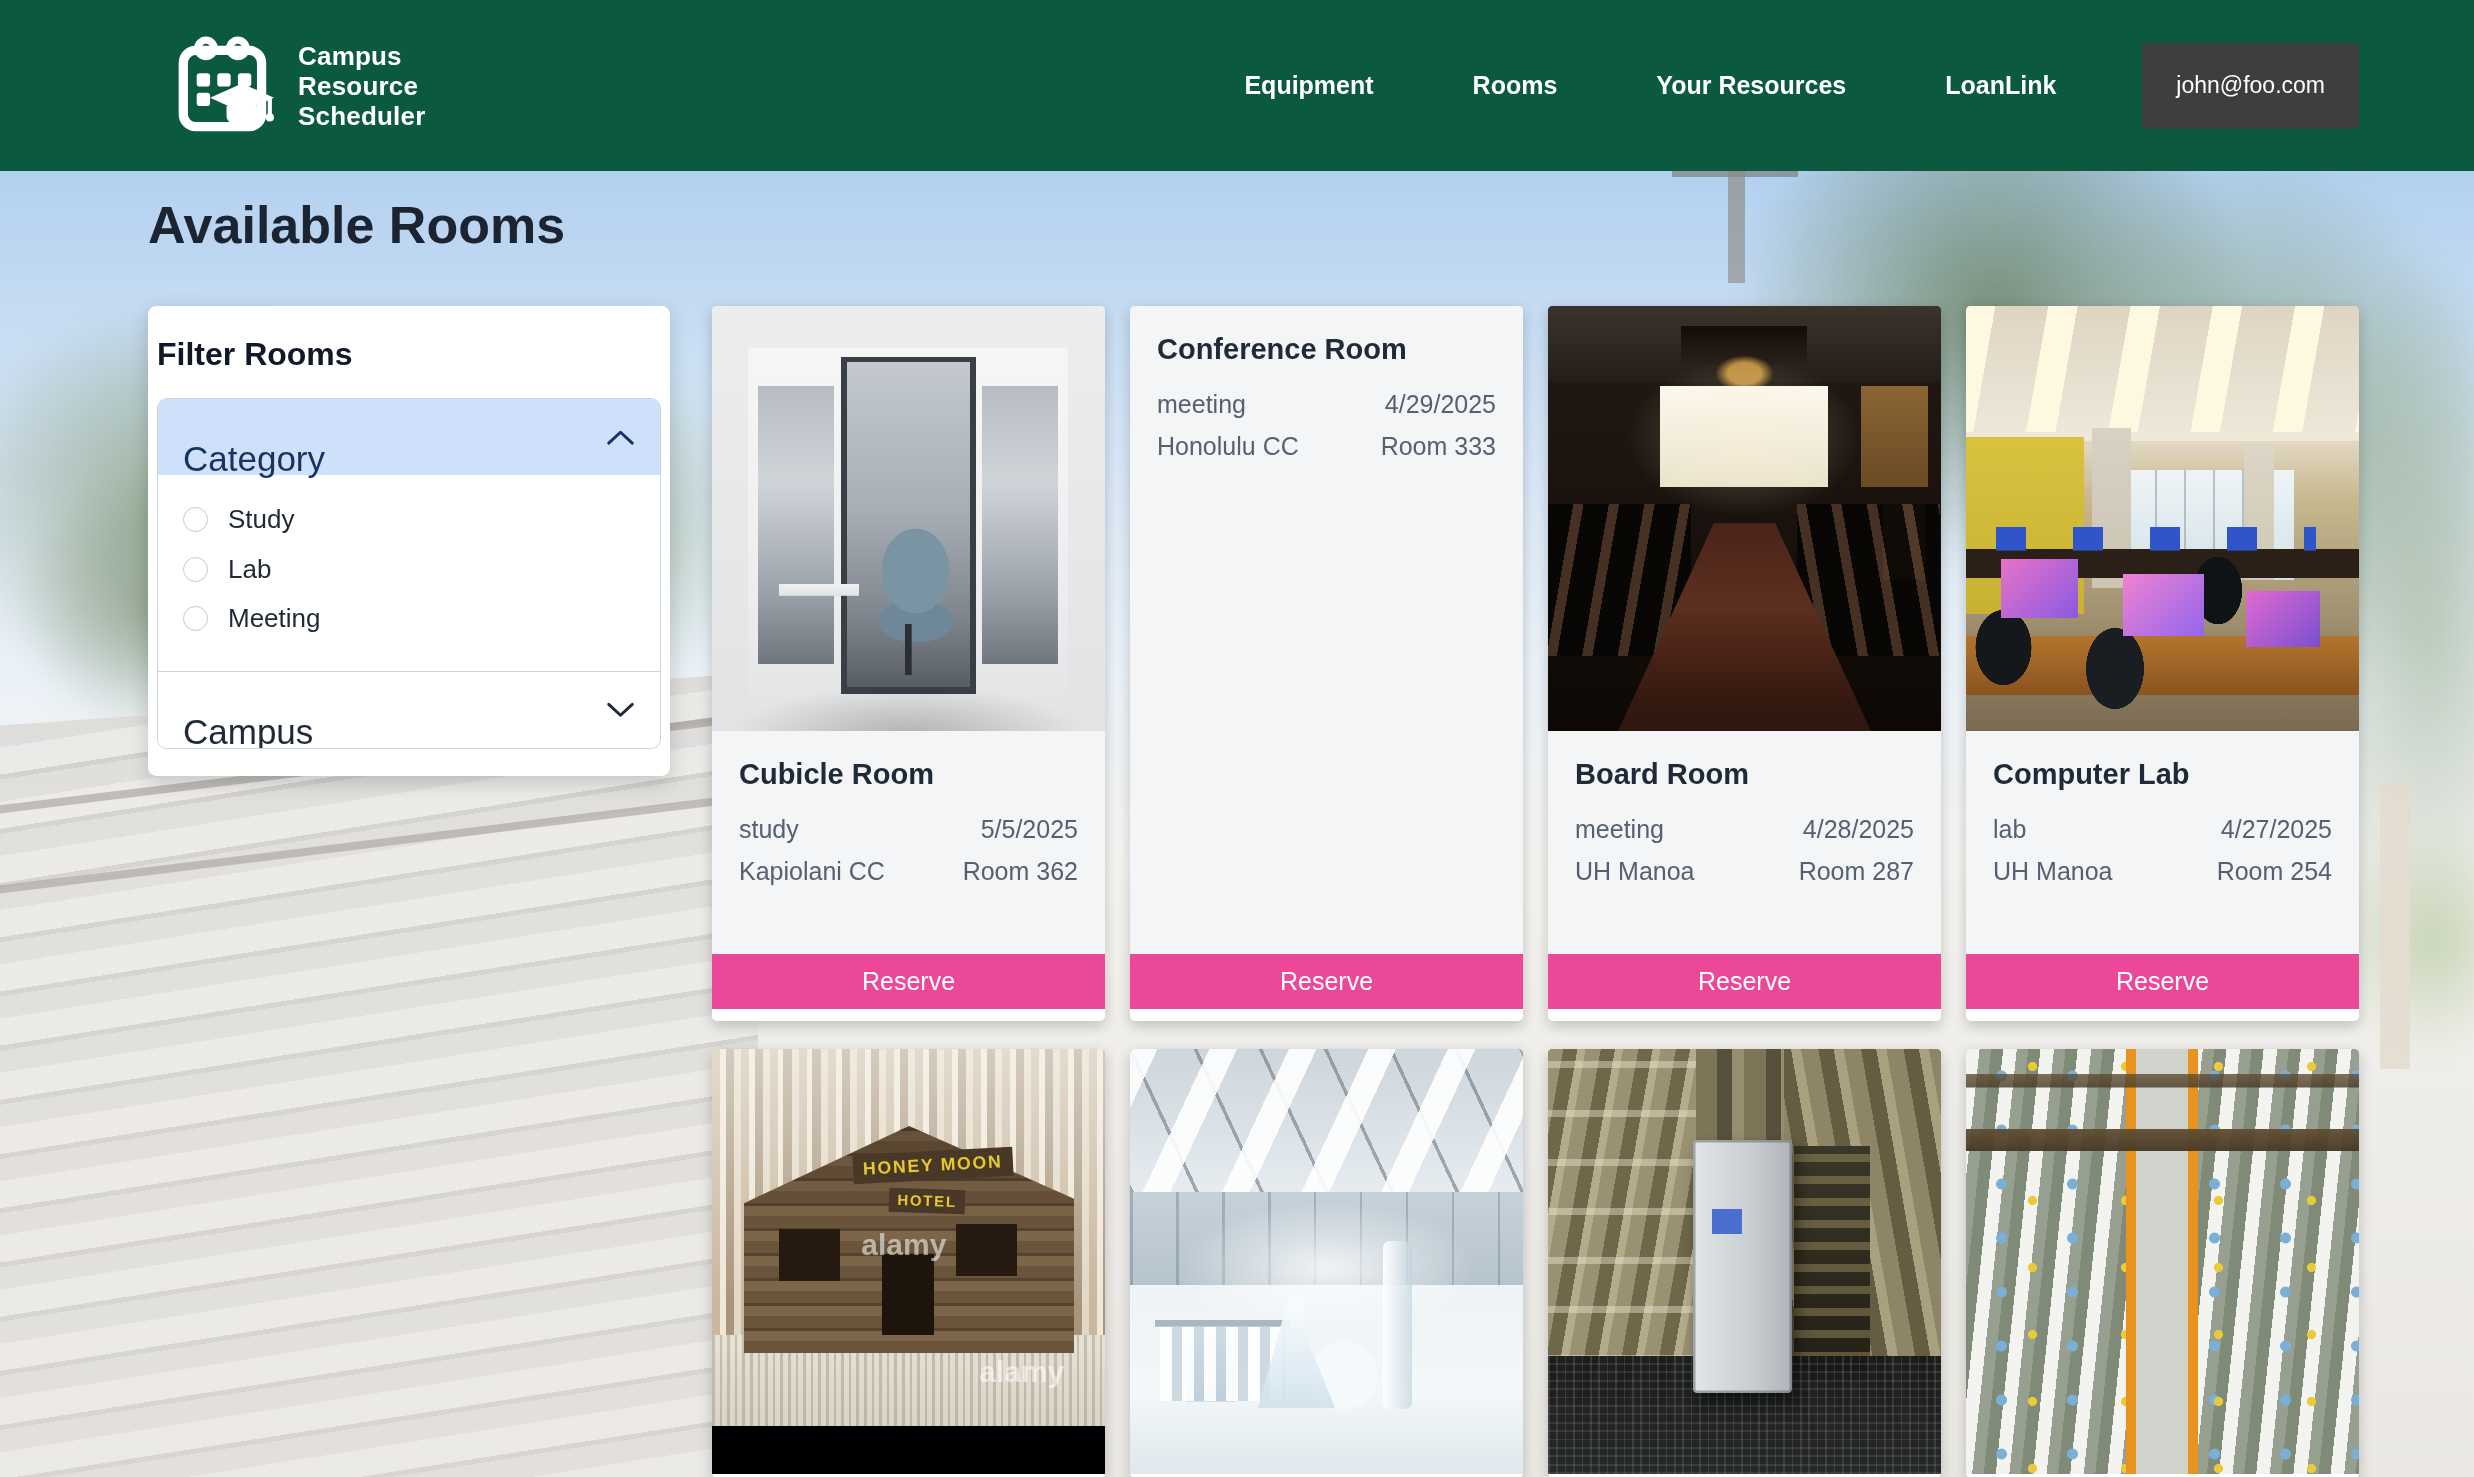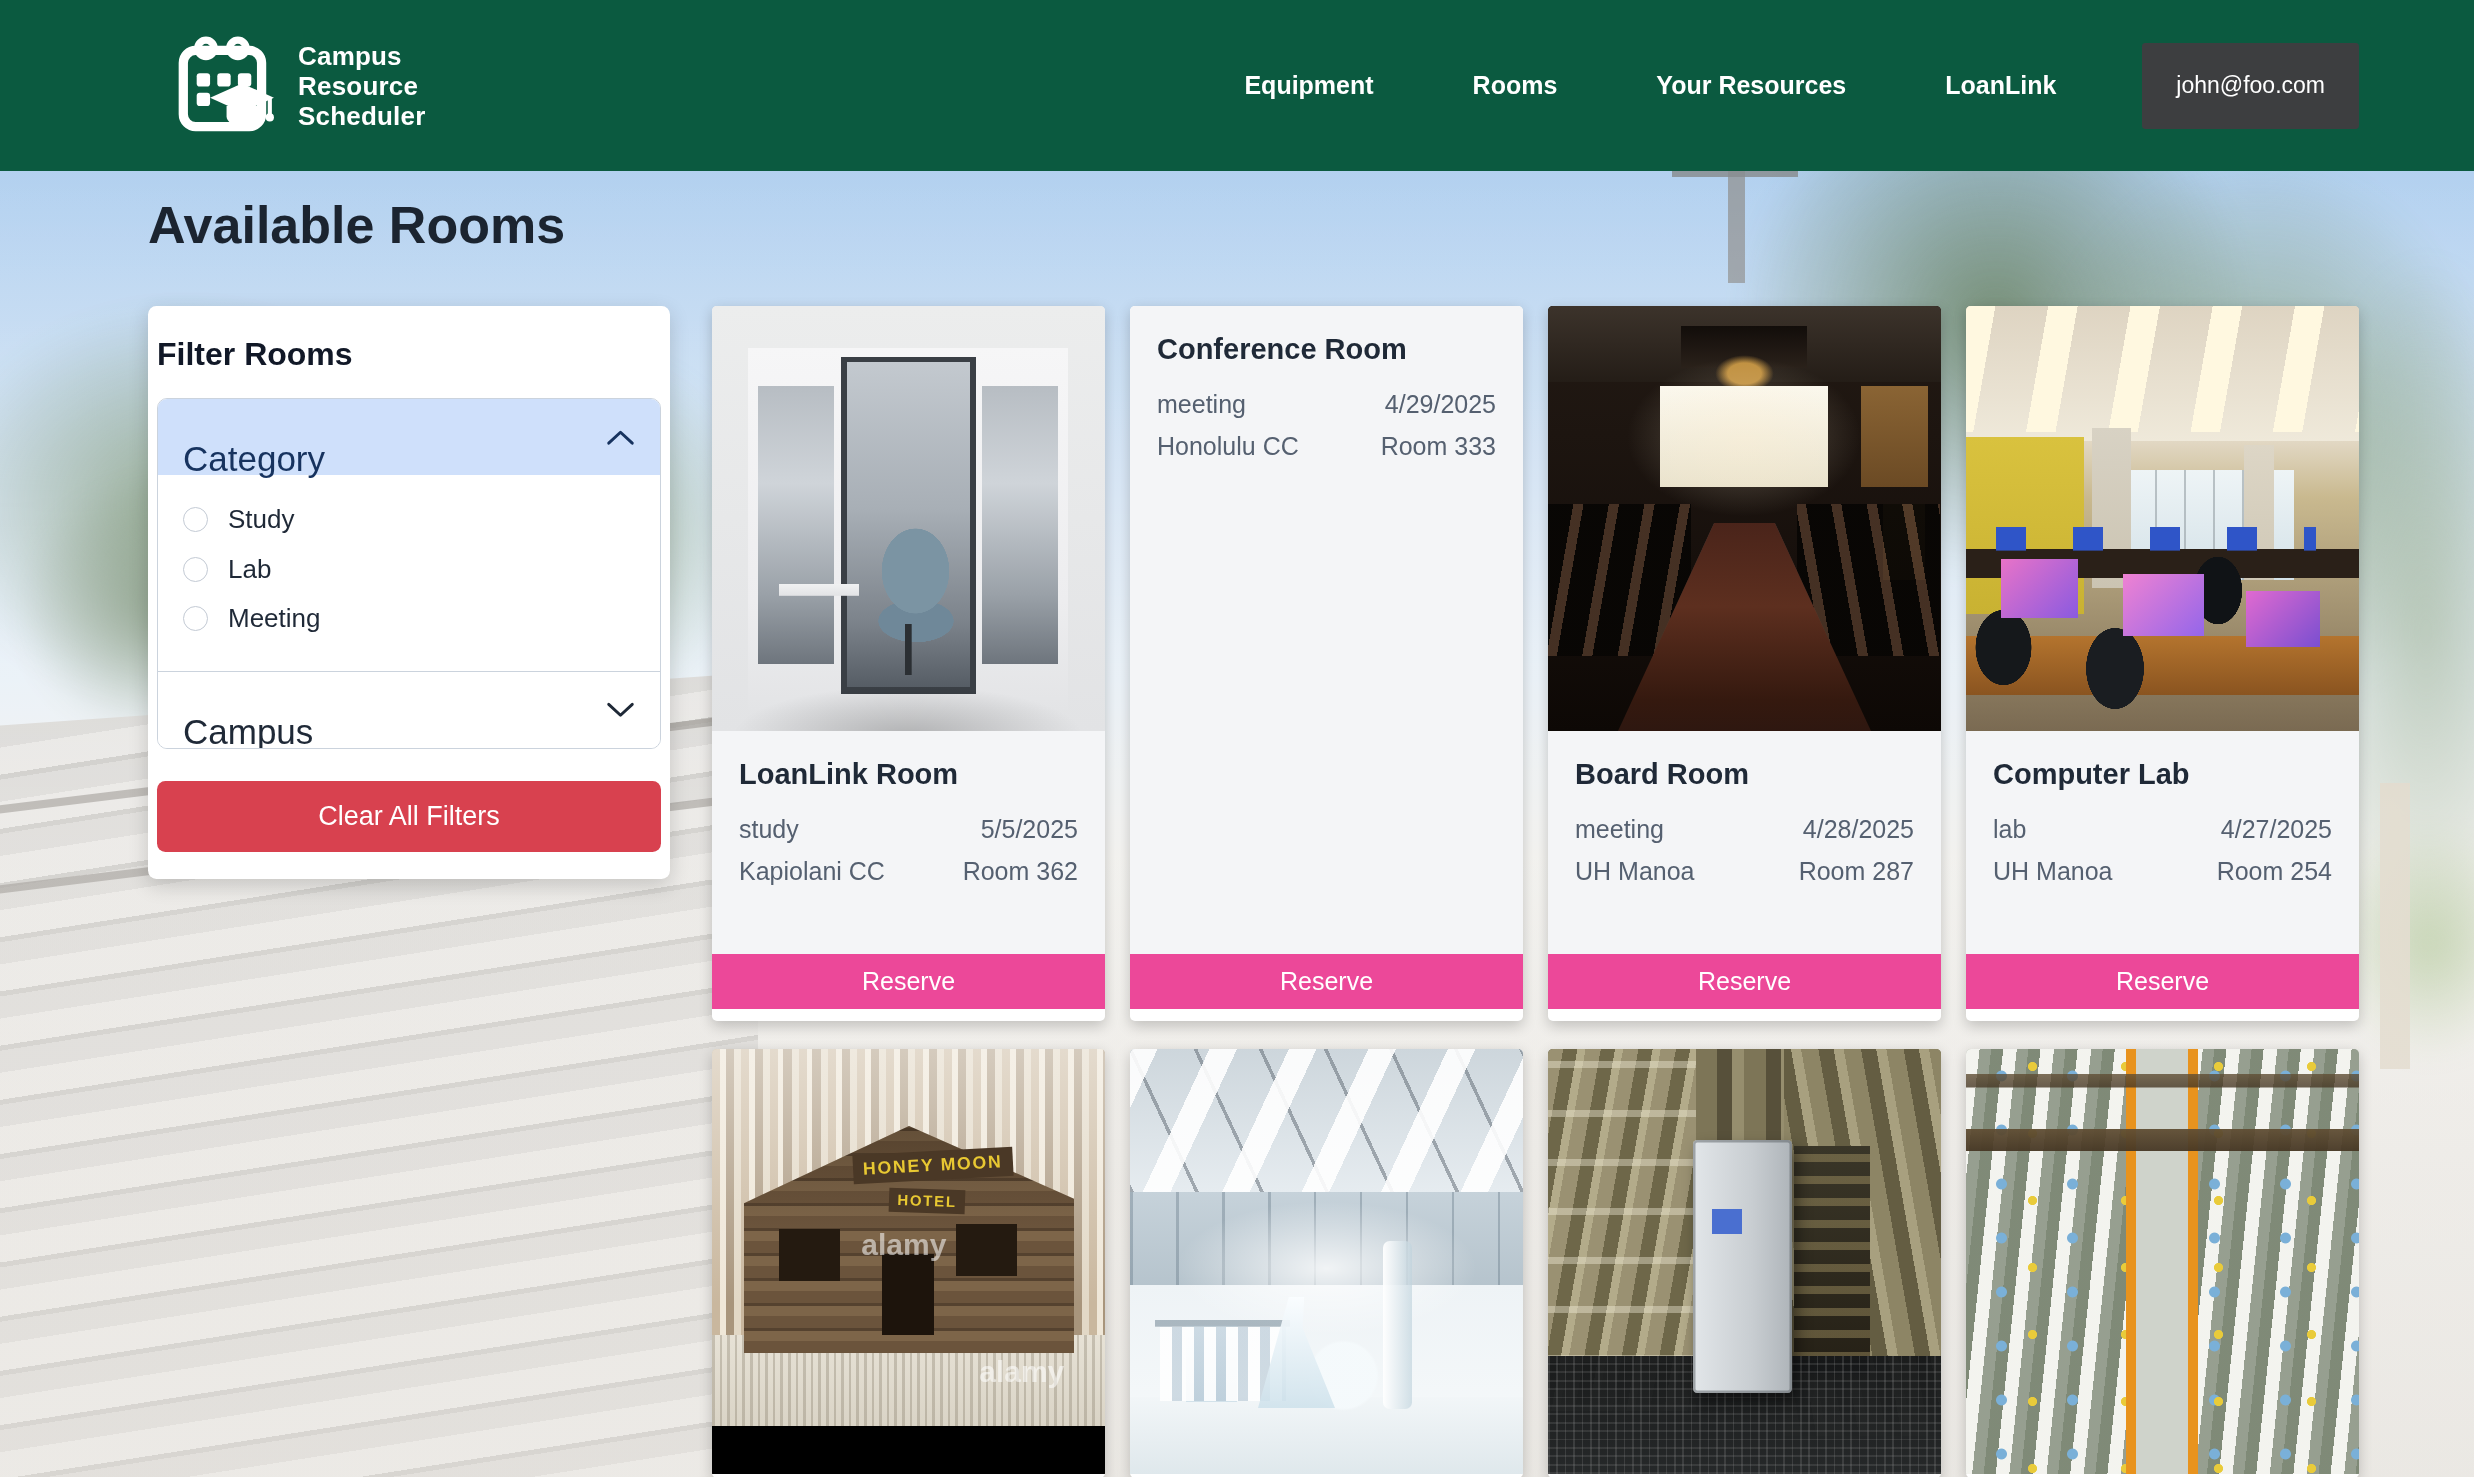--- a/index.html
+++ b/index.html
@@ -304,28 +304,27 @@
         <span class="radio-label">Meeting</span>
       </div>
     </div>
     <div class="acc-header plain">
       <span class="acc-label">Campus</span>
       <svg class="chev" viewBox="0 0 34 22">
         <polyline points="3,4 17,17 31,4" fill="none" stroke="#1f2937" stroke-width="3.5" stroke-linecap="round" stroke-linejoin="round"></polyline>
       </svg>
     </div>
   </div>
-  <button class="clear-btn">Clear All Filters</button>
 </aside>
 
 <section class="grid" id="room-grid">
   <article class="card">
     <div class="card-img img-cubicle-pod"></div>
     <div class="card-body">
-      <h3 class="card-title">LoanLink Room</h3>
+      <h3 class="card-title">Cubicle Room</h3>
       <div class="meta-row">
         <span>study</span>
         <span>5/5/2025</span>
       </div>
       <div class="meta-row">
         <span>Kapiolani CC</span>
         <span>Room 362</span>
       </div>
     </div>
     <button class="reserve-btn">Reserve</button>

